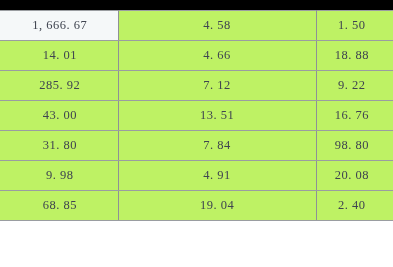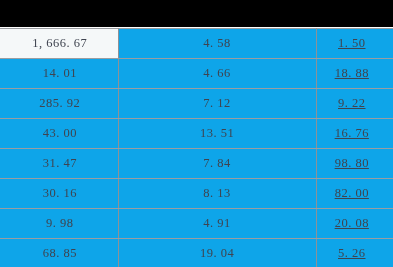--- a/index.html
+++ b/index.html
@@ -21,21 +21,21 @@
     left: 0;
     top: 0;
     width: 393px;
     height: 27px;
     background: #000000;
   }
   
   .table-wrap {
     position: absolute;
     left: 0;
-    top: 28px;
+    top: 10px;
     width: 393px;
     height: 240px;
     overflow: hidden;
   }
   table.data-table {
     width: 393px;
     border-collapse: collapse;
     table-layout: fixed;
     background: #fbfbfc;
   }
@@ -49,26 +49,26 @@
     border-top: 1px solid #9a9da1;
     border-bottom: 1px solid #9a9da1;
     border-left: 1px solid #8e9196;
     border-right: 1px solid #8e9196;
     text-align: center;
     vertical-align: middle;
     font-size: 12.5px;
     color: #3f4450;
     letter-spacing: 0.5px;
     white-space: nowrap;
-    background: #0ea5e9;
+    background: #bef264;
     box-sizing: border-box;
   }
   
   table.data-table tr td:first-child { border-left: none; }
-  table.data-table tr td:last-child  { border-right: none; text-decoration: underline; }
+  table.data-table tr td:last-child  { border-right: none; }
 
   
   table.data-table td.tinted {
     background: #f5f8f9;
   }
   
   table.data-table td.col-3 {
     padding-right: 14px;
   }
   
@@ -110,40 +110,35 @@
           <td class="col-3">9. 22</td>
         </tr>
 
         <tr>
           <td class="col-1">43. 00</td>
           <td class="col-2">13. 51</td>
           <td class="col-3">16. 76</td>
         </tr>
 
         <tr>
-          <td class="col-1">31. 47</td>
+          <td class="col-1">31. 80</td>
           <td class="col-2">7. 84</td>
           <td class="col-3">98. 80</td>
         </tr>
 
-        <tr>
-          <td class="col-1">30. 16</td>
-          <td class="col-2">8. 13</td>
-          <td class="col-3">82. 00</td>
-        </tr>
 
         <tr>
           <td class="col-1">9. 98</td>
           <td class="col-2">4. 91</td>
           <td class="col-3">20. 08</td>
         </tr>
 
         <tr>
           <td class="col-1">68. 85</td>
           <td class="col-2">19. 04</td>
-          <td class="col-3">5. 26</td>
+          <td class="col-3">2. 40</td>
         </tr>
 
       </tbody>
     </table>
   </div>
 
 </div>
 
 </body></html>

